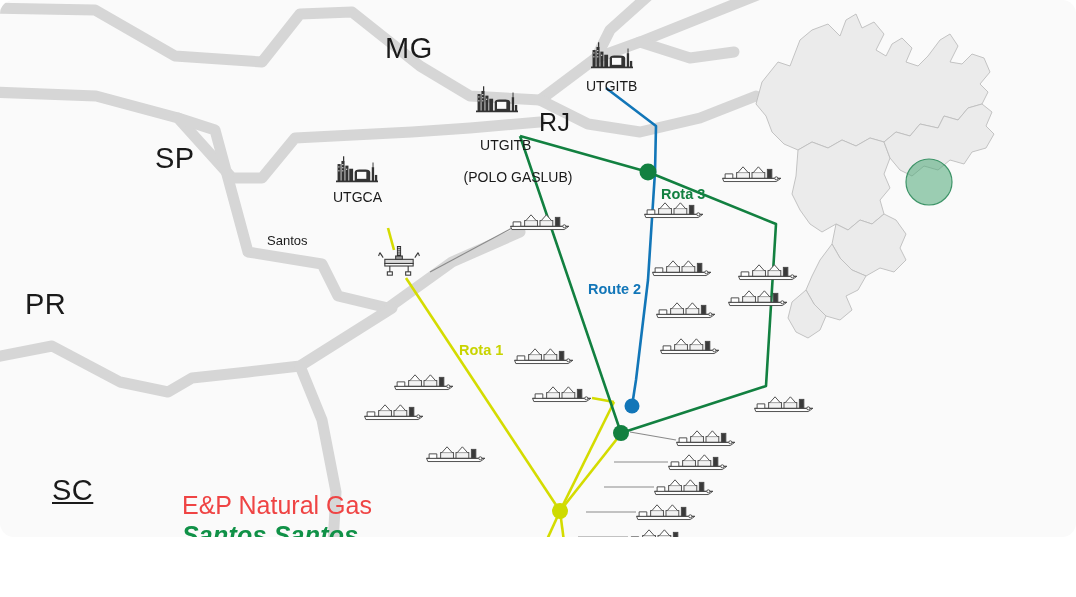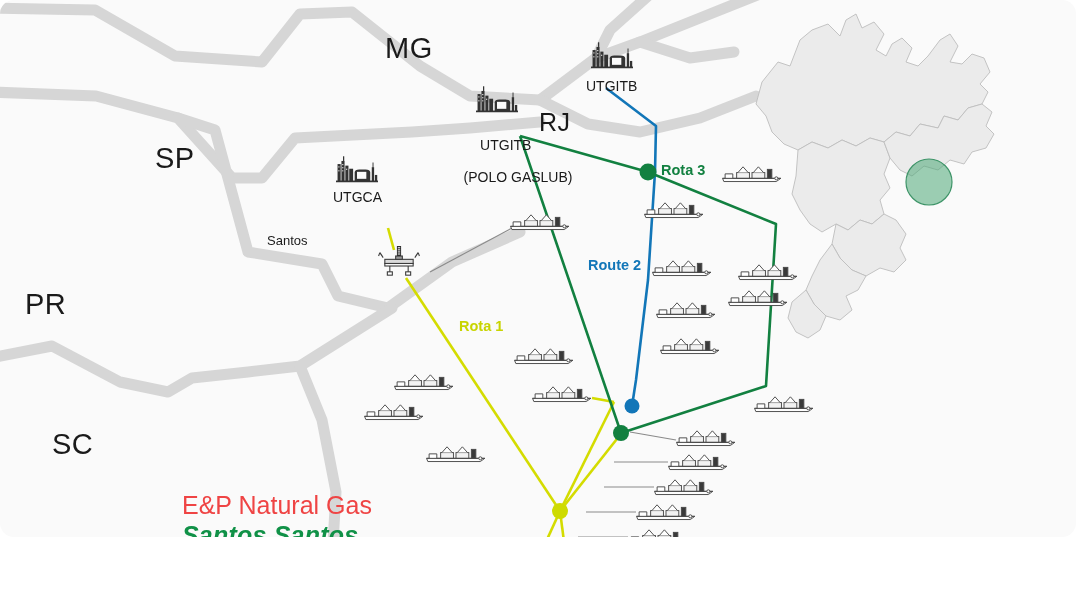--- a/index.html
+++ b/index.html
@@ -10,21 +10,21 @@
     background:#FAFAFA;
     border-radius:14px;
     overflow:hidden;
   }
   #map-svg{position:absolute;left:0;top:0;width:1076px;height:597px;display:block;}
   .lbl{position:absolute;white-space:pre;pointer-events:none;}
   .state-label{font-size:29px;color:#1A1A1A;letter-spacing:.5px;}
   .state-label.rj{font-size:25px;}
   .city-label{font-size:13px;color:#1A1A1A;}
   .fac-label{font-size:14px;color:#1A1A1A;text-align:center;}
-  .route-label{font-size:14.5px;font-weight:600;}
+  .route-label{font-size:14.5px;font-weight:600;margin-top:24px;}
   .r1{color:#C8D400;}
   .r2{color:#1276B8;}
   .r3{color:#128040;}
   #title-block{position:absolute;left:182px;top:493px;}
   .title-l1,.title-l2{font-size:25px;color:#ef4444;line-height:25px;}
   .title-basin{font-size:25px;font-weight:bold;font-style:italic;color:#109147;line-height:34px;letter-spacing:.2px;}
 </style>
 </head>
 <body>
 
@@ -204,21 +204,21 @@
     <circle cx="648" cy="172" r="8.5" fill="#128040"></circle>
     <circle cx="632" cy="406" r="7.5" fill="#1276B8"></circle>
     <circle cx="621" cy="433" r="8" fill="#128040"></circle>
     <circle cx="560" cy="511" r="8" fill="#CEDB00"></circle>
   </svg>
 
   <div class="lbl state-label" style="left:385px;top:32px;">MG</div>
   <div class="lbl state-label" style="left:155px;top:142px;">SP</div>
   <div class="lbl state-label rj" style="left:539px;top:108px;">RJ</div>
   <div class="lbl state-label" style="left:25px;top:288px;">PR</div>
-  <div class="lbl state-label" style="left:52px;top:428px;">SC</div>
+  <div class="lbl state-label" style="left:52px;top:474px;text-decoration:underline;">SC</div>
 
   <div class="lbl city-label" style="left:267px;top:233px;">Santos</div>
 
   <div class="lbl fac-label" style="left:586px;top:78px;">UTGITB</div>
   <div class="lbl fac-label" style="left:448px;top:121px;width:100px;">
     <span>UTGITB</span><br>
     <span>(POLO GASLUB)</span>
   </div>
   <div class="lbl fac-label" style="left:333px;top:189px;">UTGCA</div>
 

